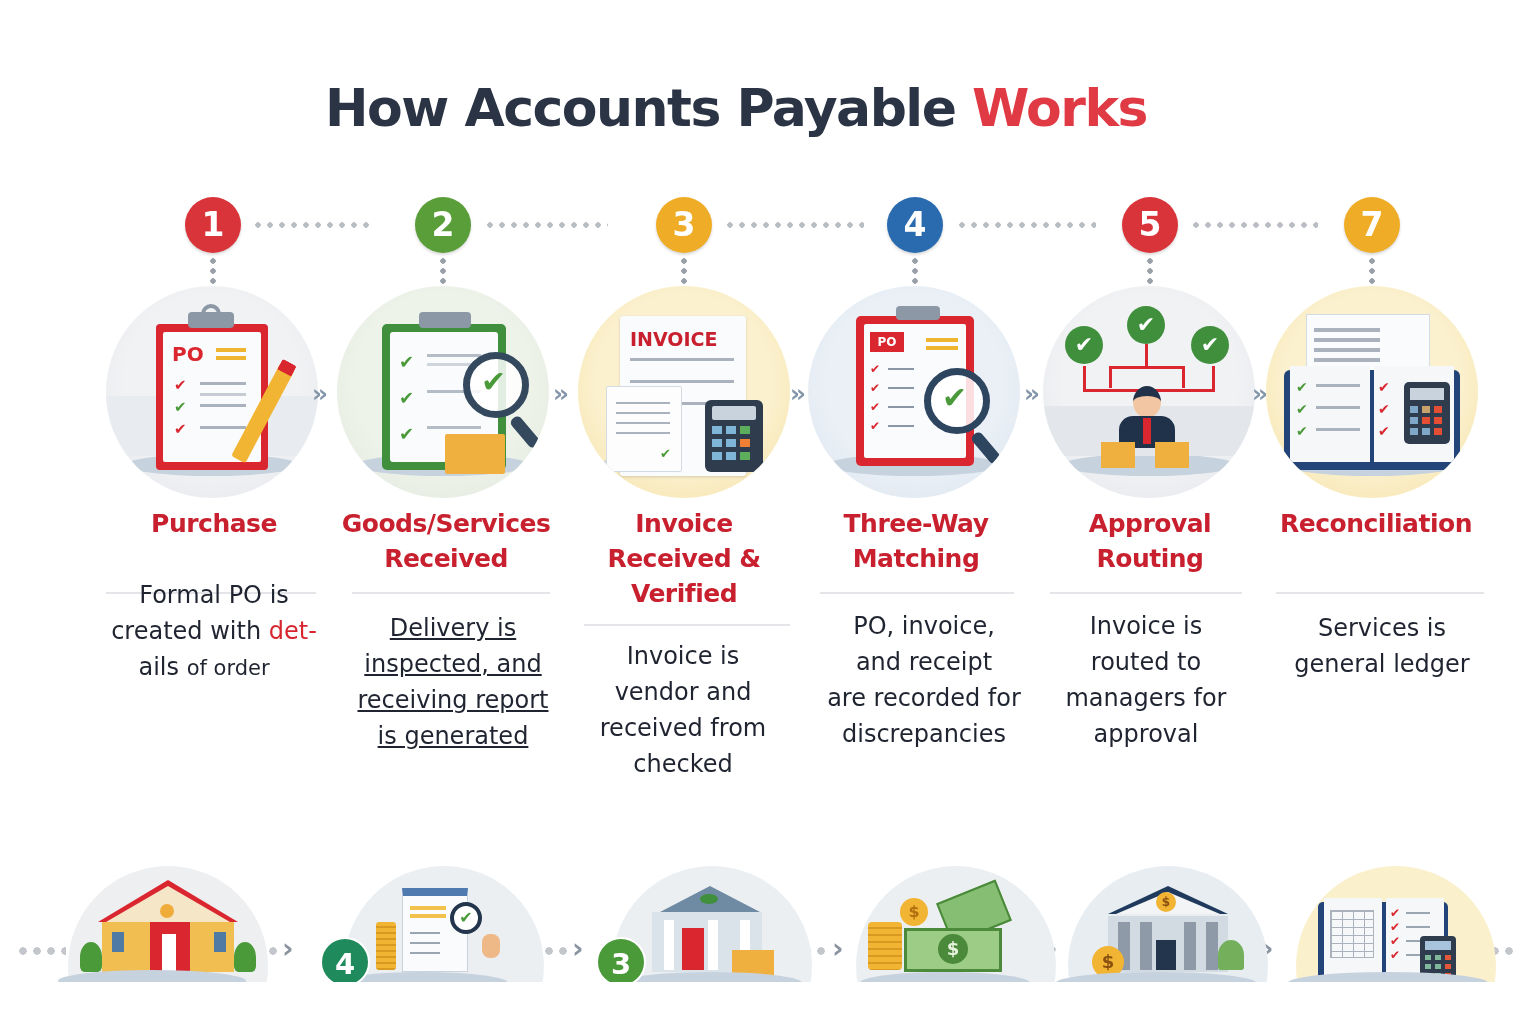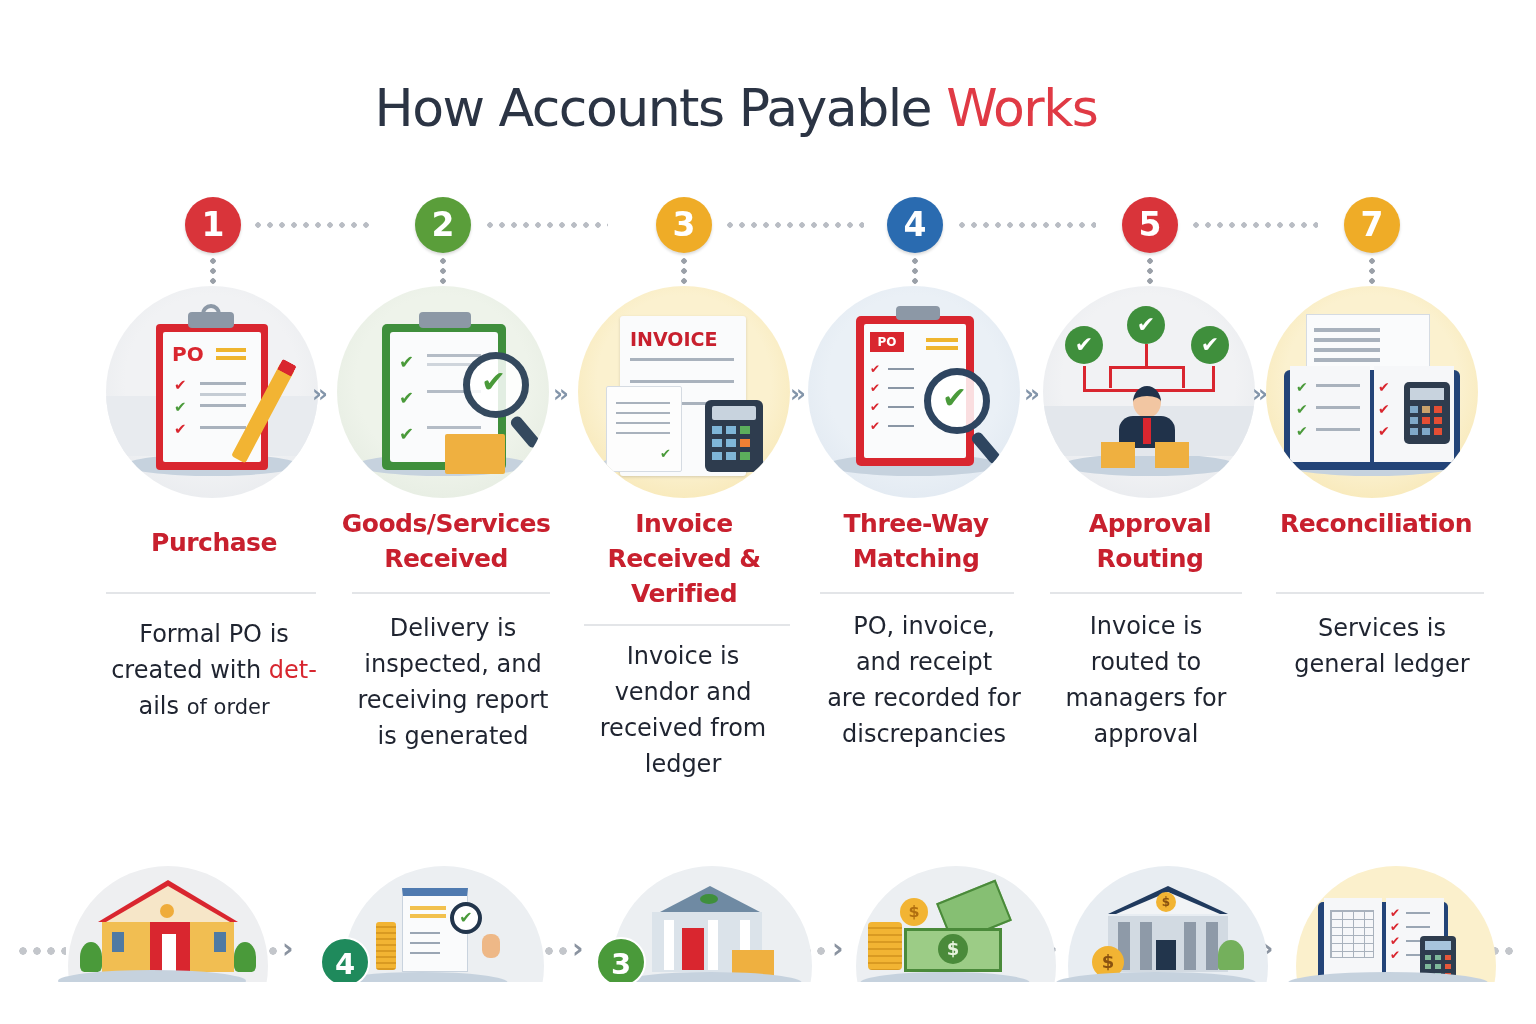--- a/index.html
+++ b/index.html
@@ -1,21 +1,21 @@
 <!DOCTYPE html>
 <html><head>
 <meta charset="utf-8">
 <style>
   * { box-sizing: border-box; margin: 0; padding: 0; }
   html, body { width: 1536px; height: 1024px; background: #ffffff; overflow: hidden; }
   body { font-family: "DejaVu Sans", "Liberation Sans", sans-serif; position: relative; color: #222831; }
 
   .title {
     position: absolute; top: 78px; left: 0; width: 1472px; text-align: center;
-    font-family: "DejaVu Sans", sans-serif; font-weight: normal; font-size: 52px;
+    font-family: "DejaVu Sans", sans-serif; font-weight: bold; font-size: 52px;
     color: #2b3444; letter-spacing: -1.5px;
   }
   .title .accent { color: #e03a45; }
 
   
   .top-dots {
     position: absolute; top: 222px; height: 6px;
     background-image: radial-gradient(circle, #b9bdc4 2.5px, transparent 3px);
     background-size: 12px 6px; background-repeat: repeat-x;
   }
@@ -191,21 +191,21 @@
   <div style="position:absolute;left:24px;top:80px;width:80px;height:96px;background:#f6f7f9;"></div>
   <div style="position:absolute;left:108px;top:80px;width:80px;height:96px;background:#f6f7f9;"></div>
   <div style="position:absolute;left:30px;top:90px;color:#4a9a3a;font-size:14px;font-weight:bold;line-height:22px;">✔<br>✔<br>✔</div>
   <div style="position:absolute;left:50px;top:98px;width:44px;height:3px;background:#a9b2bd;box-shadow:0 22px 0 #a9b2bd,0 44px 0 #a9b2bd;"></div>
   <div style="position:absolute;left:112px;top:90px;color:#d9262f;font-size:14px;font-weight:bold;line-height:22px;">✔<br>✔<br>✔</div>
   <div style="position:absolute;left:138px;top:96px;width:46px;height:62px;background:#2e3c4e;border-radius:5px;"></div>
   <div style="position:absolute;left:144px;top:102px;width:34px;height:12px;background:#c8d3de;"></div>
   <div style="position:absolute;left:144px;top:120px;width:8px;height:7px;background:#7fa8c8;box-shadow:12px 0 0 #c9a26b,24px 0 0 #e44e34,0 11px 0 #7fa8c8,12px 11px 0 #e44e34,24px 11px 0 #e44e34,0 22px 0 #7fa8c8,12px 22px 0 #7fa8c8,24px 22px 0 #e44e34;"></div>
 </div>
 
-<div class="step-title" style="left:94px;margin-top:19px;">
+<div class="step-title" style="left:94px;">
   <div>Purchase</div>
 </div>
 <div class="step-title" style="left:326px;">
   <div>Goods/Services</div>
     <div>Received</div>
 </div>
 <div class="step-title" style="left:564px;">
   <div>Invoice</div>
     <div>Received &amp;</div>
     <div>Verified</div>
@@ -222,36 +222,36 @@
   <div>Reconciliation</div>
 </div>
 
 <div class="divider" style="left:106px;top:592px;width:210px;"></div>
 <div class="divider" style="left:352px;top:592px;width:198px;"></div>
 <div class="divider" style="left:584px;top:624px;width:206px;"></div>
 <div class="divider" style="left:820px;top:592px;width:194px;"></div>
 <div class="divider" style="left:1050px;top:592px;width:192px;"></div>
 <div class="divider" style="left:1276px;top:592px;width:208px;"></div>
 
-<div class="step-desc" style="left:94px;top:616px;">
+<div class="step-desc" style="left:94px;top:577px;">
   <div>Formal PO is</div>
   <div><span>created with </span><span class="hl">det-</span></div>
   <div style="padding-right:20px;"><span>ails </span><span class="small">of order</span></div>
 </div>
-<div class="step-desc" style="left:333px;top:610px;">
+<div class="step-desc" style="left:333px;top:610px;text-decoration:underline;">
   <div>Delivery is</div>
     <div>inspected, and</div>
     <div>receiving report</div>
     <div>is generated</div>
 </div>
 <div class="step-desc" style="left:563px;top:638px;">
   <div>Invoice is</div>
     <div>vendor and</div>
     <div>received from</div>
-    <div>ledger</div>
+    <div>checked</div>
 </div>
 <div class="step-desc" style="left:804px;top:608px;">
   <div>PO, invoice,</div>
     <div>and receipt</div>
     <div>are recorded for</div>
     <div>discrepancies</div>
 </div>
 <div class="step-desc" style="left:1026px;top:608px;">
   <div>Invoice is</div>
     <div>routed to</div>

